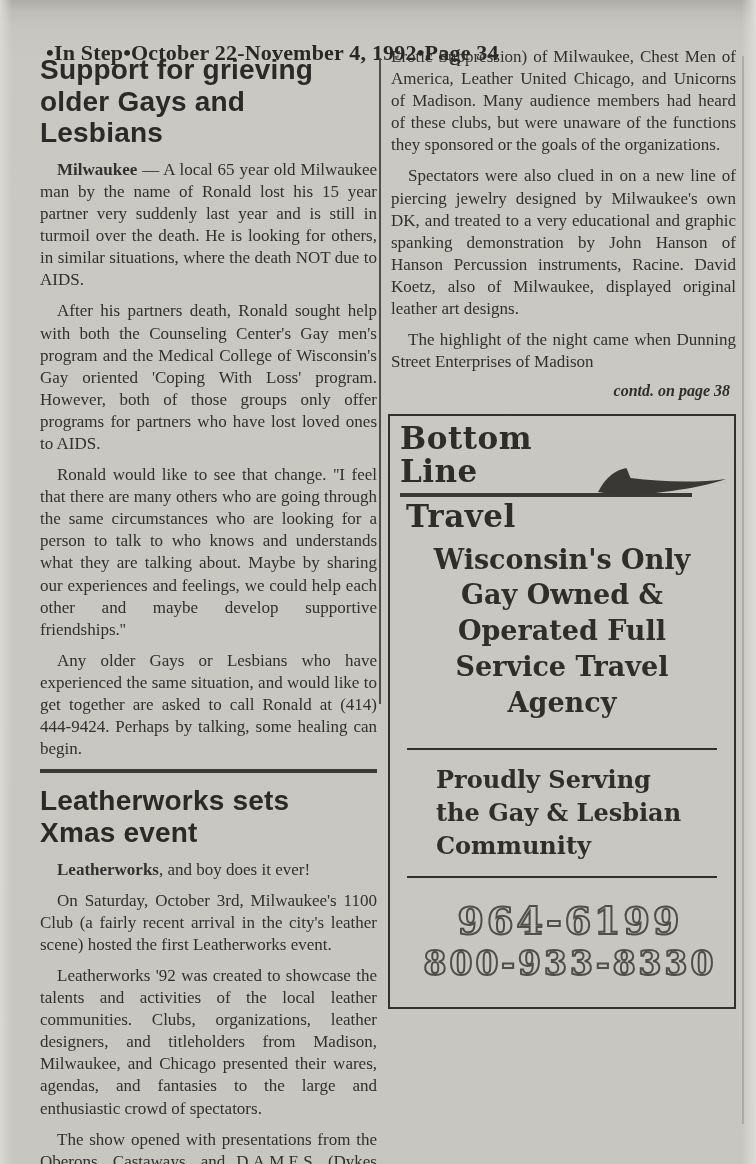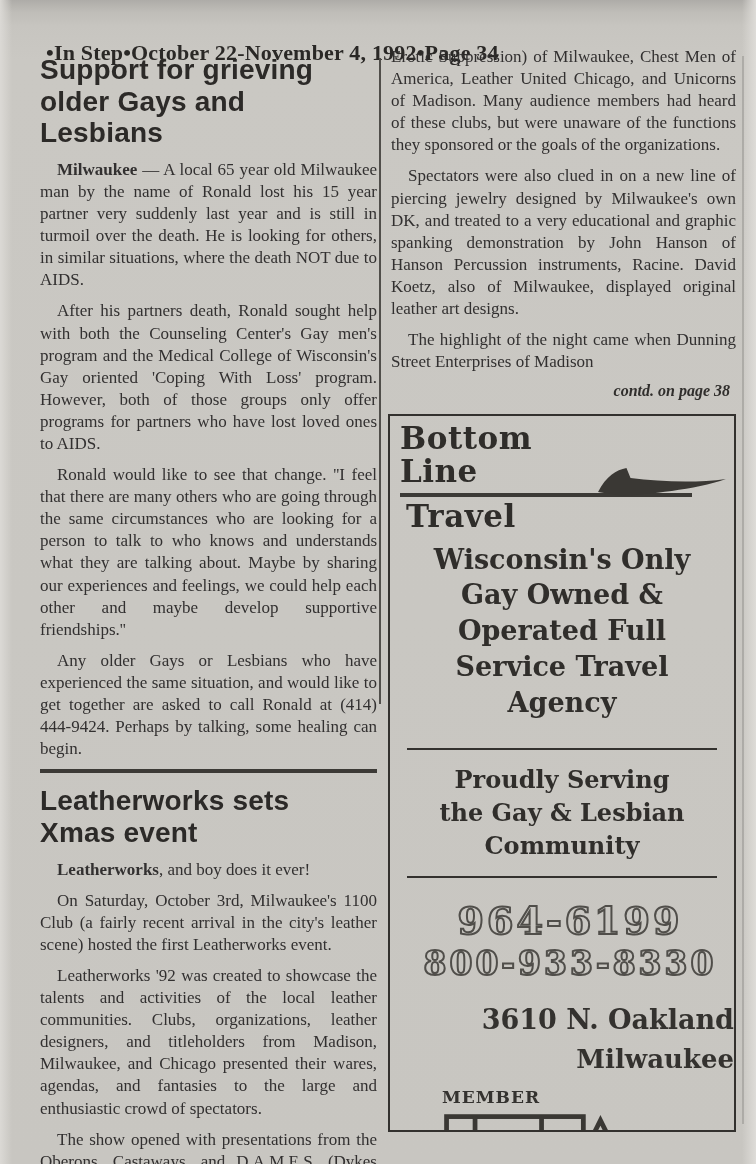--- a/index.html
+++ b/index.html
@@ -58,21 +58,21 @@
     margin: 4px 0 12px 0;
   }
 
   .contd-note {
     text-align: right; font-weight: bold; font-style: italic;
     font-size: 16px; margin-top: 2px; padding-right: 6px; color: #302e2c;
   }
 
   
   .ad {
-    position: absolute; left: 388px; top: 414px; width: 348px; height: 718px;
+    position: absolute; left: 388px; top: 414px; width: 348px; height: 595px;
     border: 2px solid #33312e; overflow: hidden;
     font-family: "DejaVu Serif", serif; color: #34322f;
   }
   .brand { position: relative; padding: 6px 10px 0 10px; }
   .brand-word {
     font-weight: bold; font-size: 31px; line-height: 1.06; letter-spacing: .5px;
     color: #2f2d2a;
   }
   .airplane {
     position: absolute; right: 6px; top: 50px; width: 132px; height: 36px;
@@ -82,21 +82,21 @@
     height: 4px; border-top: 2px solid #3c3a36; border-bottom: 2px solid #3c3a36;
   }
   .brand-travel { padding: 3px 10px 0 16px; }
 
   .ad-headline {
     width: 302px; margin: 9px auto 27px auto; text-align: center;
     font-weight: bold; font-size: 27px; line-height: 1.33; color: #302e2b;
   }
   .ad-rule { width: 90%; margin: 0 auto; border-top: 2px solid #33312e; }
   .ad-subheadline {
-    width: 252px; margin: 13px auto 14px auto; text-align: center;
+    width: 252px; margin: 13px auto 14px auto; 
     font-weight: bold; font-size: 24px; line-height: 1.38; color: #302e2b;
   }
 
   .ad-phones { text-align: center; margin-top: 20px; margin-left: 16px; }
   .phone {
     font-weight: bold; letter-spacing: 3px; line-height: 1.2;
     color: #c9c7c2;
     -webkit-text-stroke: 2px #504e4a;
   }
   .phone-local   { font-size: 38px; }

